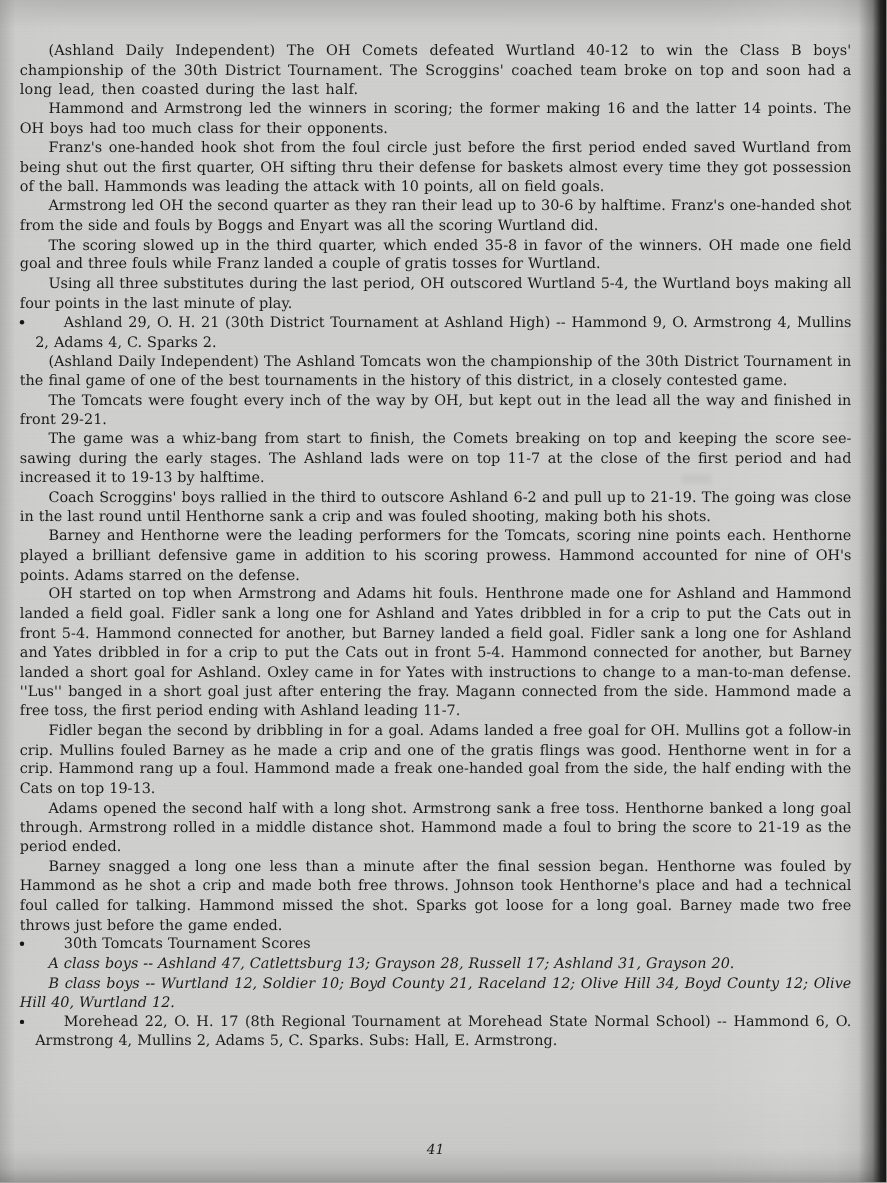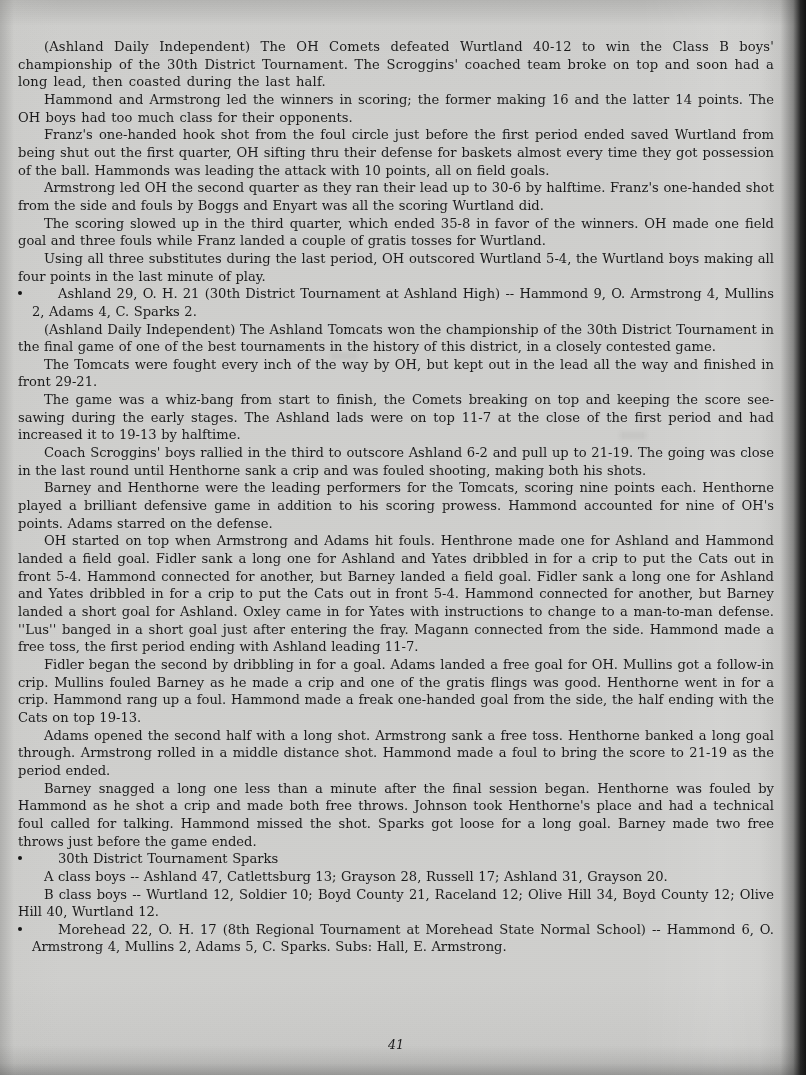--- a/index.html
+++ b/index.html
@@ -107,20 +107,21 @@
     left: 0;
     top: 6px;
     width: 4px;
     height: 4px;
     background: #141414;
     border-radius: 50%;
   }
   .sub-line {
     margin: 0;
     text-indent: 26px;
+    font-style: italic;
   }
 
   #page-number {
     position: absolute;
     left: 0;
     width: 756px;
     top: 998px;
     text-align: center;
     font-style: italic;
     font-size: 12.6px;
@@ -161,21 +162,21 @@
     <p class="para">The Tomcats were fought every inch of the way by OH, but kept out in the lead all the way and finished in front 29-21.</p>
     <p class="para">The game was a whiz-bang from start to finish, the Comets breaking on top and keeping the score see-sawing during the early stages.   The Ashland lads were on top 11-7 at the close of the first period and had increased it to 19-13 by halftime.</p>
     <p class="para">Coach Scroggins' boys rallied in the third to outscore Ashland 6-2 and pull up to 21-19.   The going was close in the last round until Henthorne sank a crip and was fouled shooting, making both his shots.</p>
     <p class="para">Barney and Henthorne were the leading performers for the Tomcats, scoring nine points each.   Henthorne played a brilliant defensive game in addition to his scoring prowess.   Hammond accounted for nine of OH's points.   Adams starred on the defense.</p>
     <p class="para">OH started on top when Armstrong and Adams hit fouls.   Henthrone made one for Ashland and Hammond landed a field goal.   Fidler sank a long one for Ashland and Yates dribbled in for a crip to put the Cats out in front 5-4.   Hammond connected for another, but Barney landed a field goal.   Fidler sank a long one for Ashland and Yates dribbled in for a crip to put the Cats out in front 5-4.   Hammond connected for another, but Barney landed a short goal for Ashland.   Oxley came in for Yates with instructions to change to a man-to-man defense.   ''Lus'' banged in a short goal just after entering the fray. Magann connected from the side.   Hammond made a free toss, the first period ending with Ashland leading 11-7.</p>
     <p class="para">Fidler began the second by dribbling in for a goal.   Adams landed a free goal for OH.   Mullins got a follow-in crip.   Mullins fouled Barney as he made a crip and one of the gratis flings was good.   Henthorne went in for a crip.   Hammond rang up a foul.   Hammond made a freak one-handed goal from the side, the half ending with the Cats on top 19-13.</p>
     <p class="para">Adams opened the second half with a long shot.   Armstrong sank a free toss.   Henthorne banked a long goal through.   Armstrong rolled in a middle distance shot.   Hammond made a foul to bring the score to 21-19 as the period ended.</p>
     <p class="para">Barney snagged a long one less than a minute after the final session began.   Henthorne was fouled by Hammond as he shot a crip and made both free throws.   Johnson took Henthorne's place and had a technical foul called for talking.   Hammond missed the shot.   Sparks got loose for a long goal.   Barney made two free throws just before the game ended.</p>
 
     <p class="para bullet-line">
-      <span class="bullet-dot"></span><span>30th District Tournament Sparks</span>
+      <span class="bullet-dot"></span><span>30th Tomcats Tournament Scores</span>
     </p>
     <p class="para sub-line">A class boys -- Ashland 47, Catlettsburg 13; Grayson 28, Russell 17; Ashland 31, Grayson 20.</p>
     <p class="para sub-line">B class boys -- Wurtland 12, Soldier 10; Boyd County 21, Raceland 12; Olive Hill 34, Boyd County 12; Olive Hill 40, Wurtland 12.</p>
 
     <p class="para bullet-line">
       <span class="bullet-dot"></span><span>Morehead 22, O. H. 17 (8th Regional Tournament at Morehead State Normal School) -- Hammond 6, O. Armstrong 4, Mullins 2, Adams 5, C. Sparks. Subs: Hall, E. Armstrong.</span>
     </p>
 
     <div id="page-number">41</div>
   </div>

